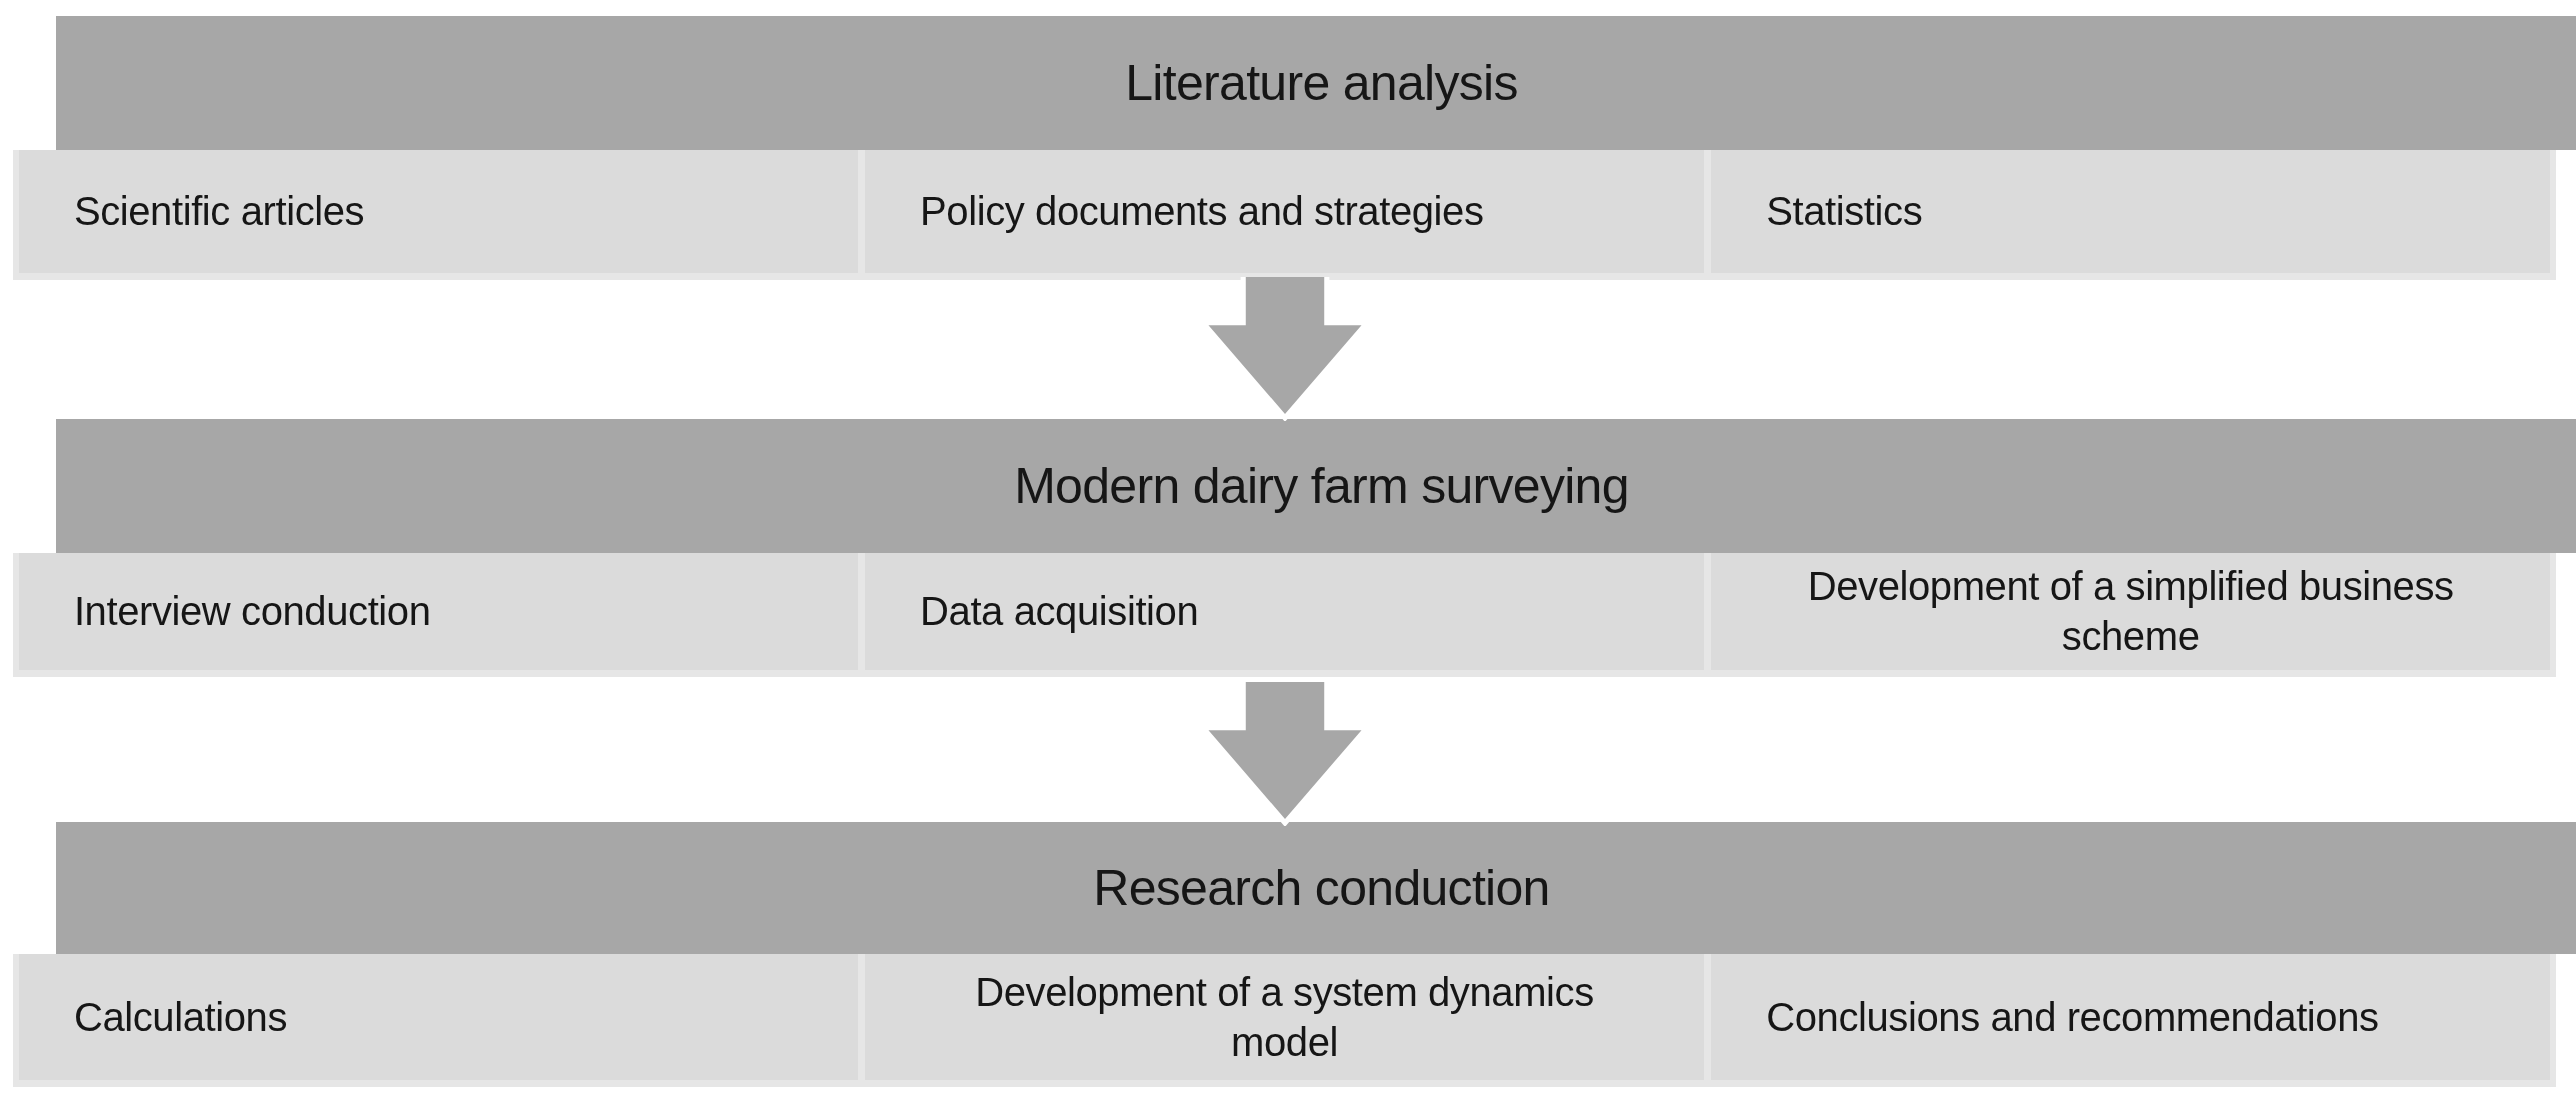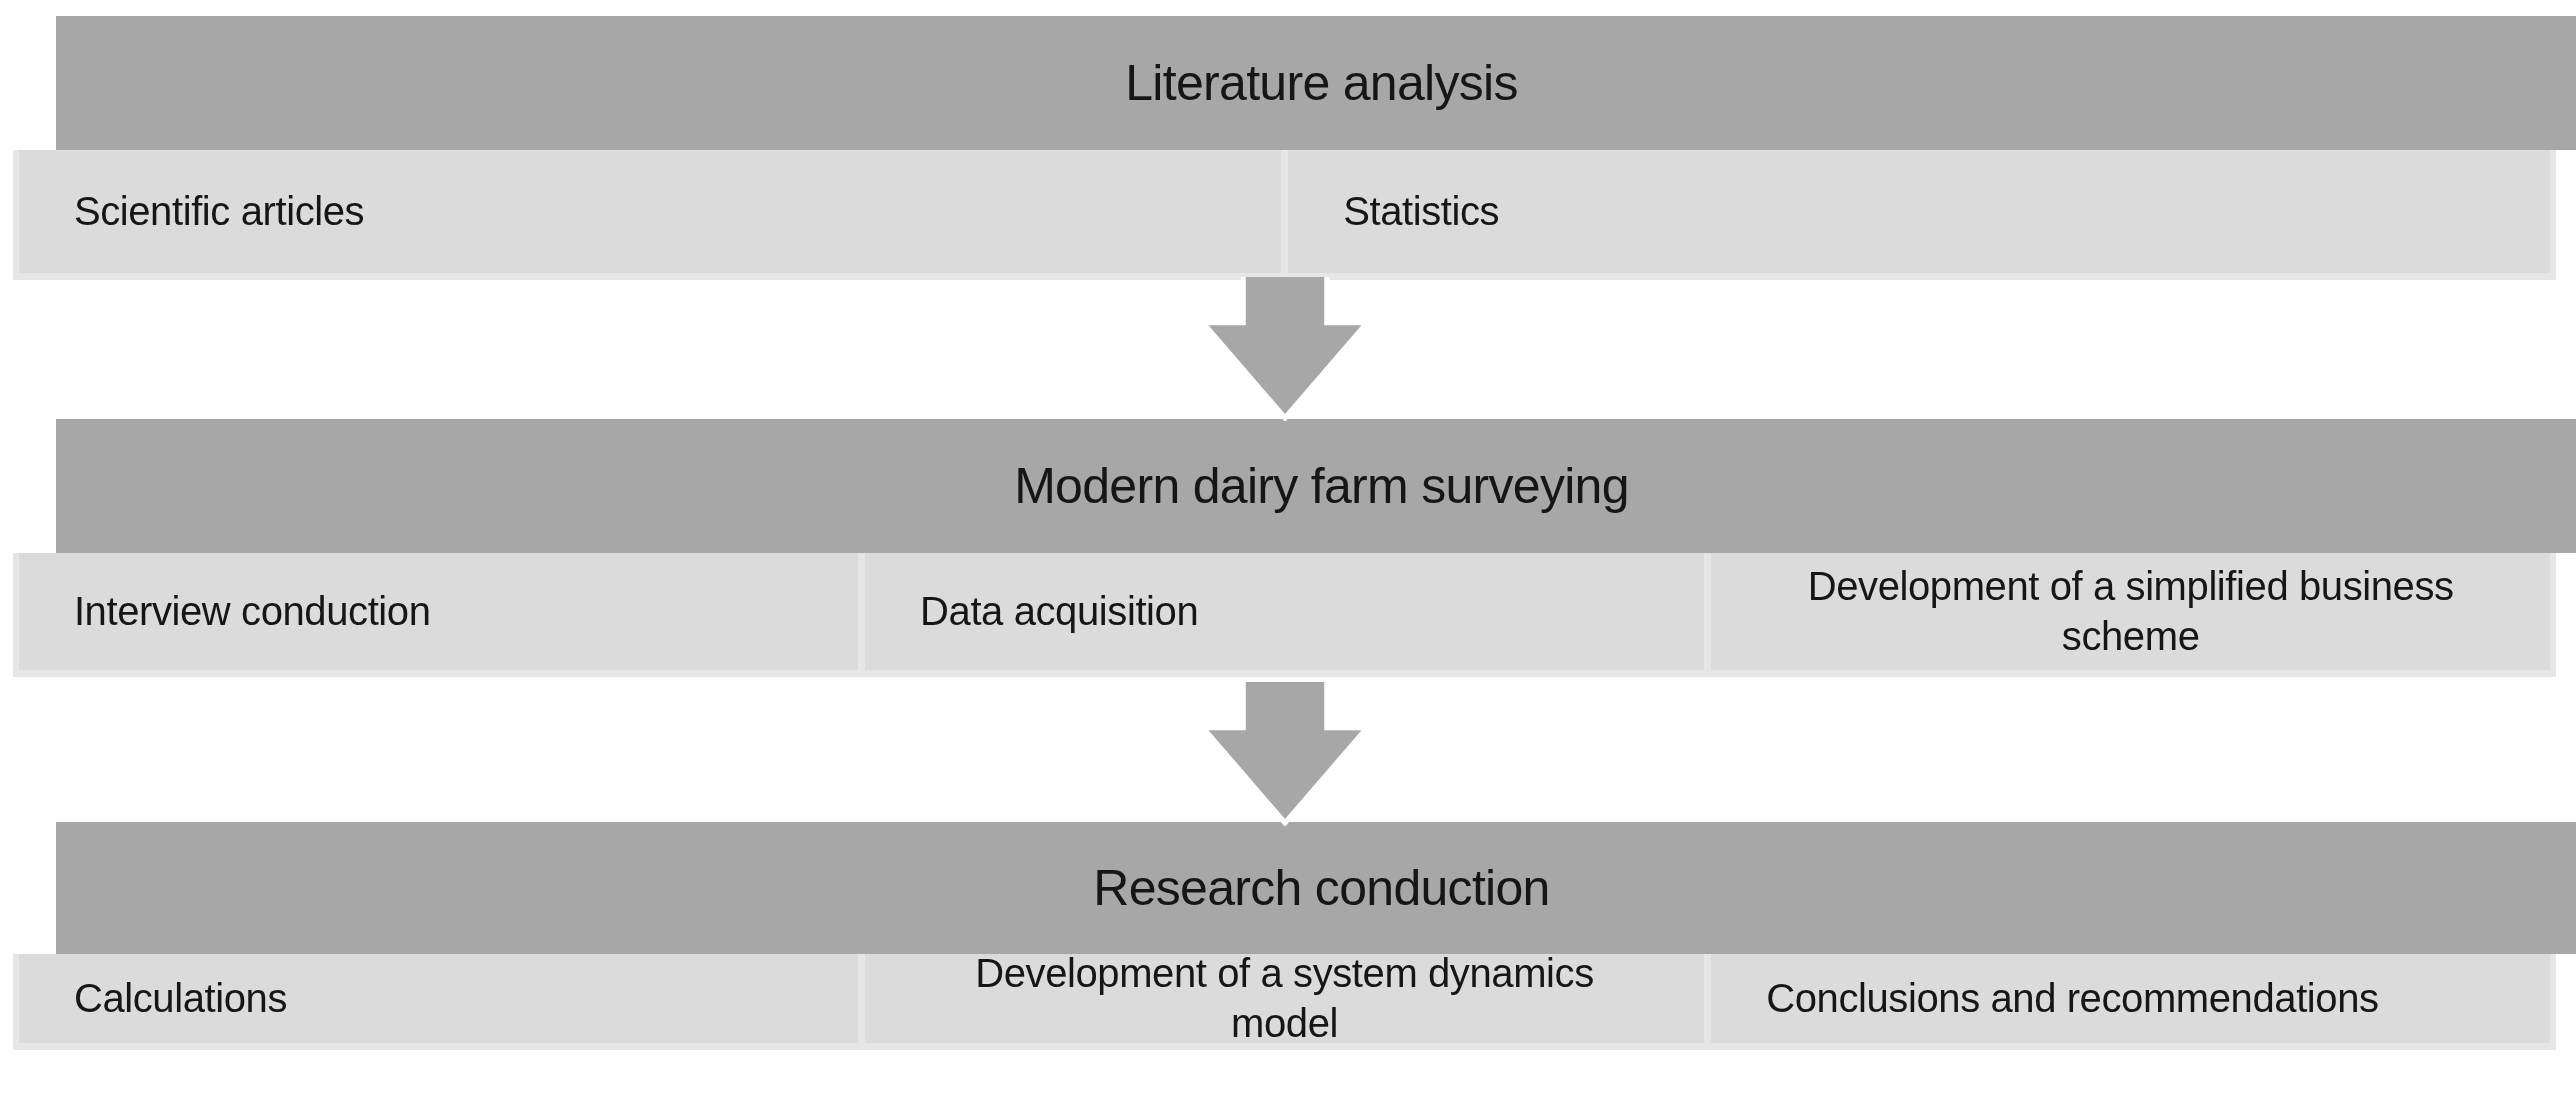--- a/index.html
+++ b/index.html
@@ -31,40 +31,43 @@
     flex:1 1 0;background:var(--cell-bg);
     display:flex;align-items:center;justify-content:flex-start;
     text-align:center;font-size:40px;line-height:1.25;letter-spacing:-0.4px;
     padding:0 55px;
   }
   #hdr-1{top:16px;}
   #body-1{top:150px;height:130px;}
   #hdr-2{top:419px;}
   #body-2{top:553px;height:124px;}
   #hdr-3{top:822px;height:132px;}
-  #body-3{top:954px;height:96px;}
+  #body-3{top:954px;height:133px;}
 
   .down-arrow{
     position:absolute;left:1197px;width:176px;height:144px;z-index:2;
     display:block;
   }
   #arrow-1{top:277px;}
   #arrow-2{top:682px;}
 </style>
 </head>
 <body>
 
 <div class="page">
 
   <div class="sec-header" id="hdr-1">
     <span>Literature analysis</span>
   </div>
   <div class="sec-body" id="body-1">
     <div class="cell">
       <span>Scientific articles</span>
+    </div>
+    <div class="cell">
+      <span>Policy documents and strategies</span>
     </div>
     <div class="cell">
       <span>Statistics</span>
     </div>
   </div>
 
   <svg class="down-arrow" id="arrow-1" viewBox="0 0 240 196" xmlns="http://www.w3.org/2000/svg">
     <polygon points="63,-10 177,-10 177,62 232,62 120,192 8,62 63,62" fill="var(--arrow)" stroke="var(--page-bg)" stroke-width="7" stroke-linejoin="miter"></polygon>
   </svg>
 

